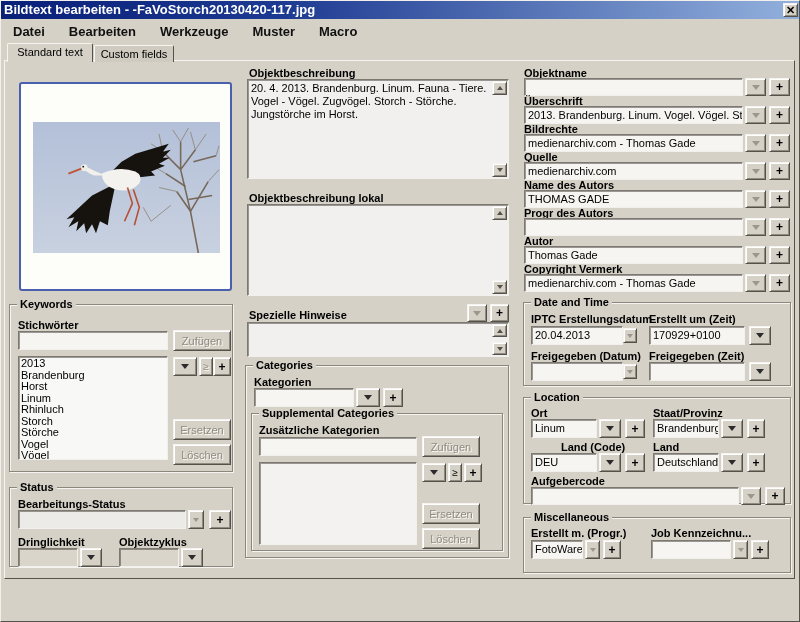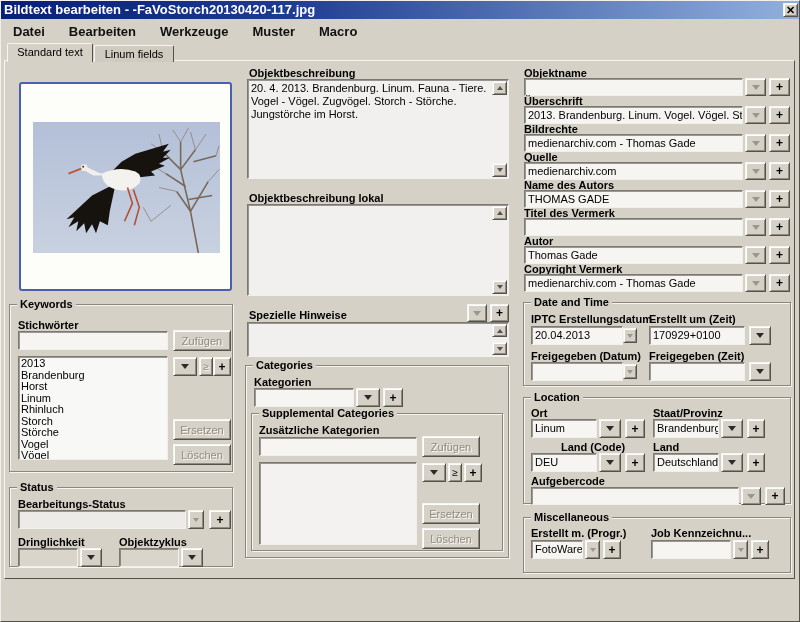--- a/index.html
+++ b/index.html
@@ -91,21 +91,21 @@
   </div>
 
   <div class="menubar">
     <span class="menuitem">Datei</span>
     <span class="menuitem">Bearbeiten</span>
     <span class="menuitem">Werkzeuge</span>
     <span class="menuitem">Muster</span>
     <span class="menuitem">Macro</span>
   </div>
 
-  <div class="tab inactive">Linum fields</div>
+  <div class="tab inactive">Custom fields</div>
   <div class="tab active">Standard text</div>
   <div class="page"></div>
 
   <div class="card">
     <svg class="photo" viewBox="0 0 190 132" preserveAspectRatio="none">
       <defs>
         <linearGradient id="sky" x1="0" y1="0" x2="0" y2="1">
           <stop offset="0" stop-color="#b3c0d8"></stop>
             <stop offset="1" stop-color="#c8d1e0"></stop>
         </linearGradient>
@@ -303,21 +303,21 @@
 
   <div class="abs lbl" style="left:523px; top:178px;">Name des Autors</div>
   <div class="abs field" style="left:523px; top:189px; width:219px; height:18px;"><span>THOMAS GADE</span></div>
   <button class="abs btn3d" style="left:744px; top:189px; width:21px; height:18px;">
       <span class="tri dis"></span>
     </button>
   <button class="abs btn3d plusbtn" style="left:768px; top:189px; width:21px; height:18px;">
       <span>+</span>
     </button>
 
-  <div class="abs lbl" style="left:523px; top:206px;">Titel des Vermerk</div>
+  <div class="abs lbl" style="left:523px; top:206px;">Progr des Autors</div>
   <div class="abs field" style="left:523px; top:217px; width:219px; height:18px;"><span></span></div>
   <button class="abs btn3d" style="left:744px; top:217px; width:21px; height:18px;">
       <span class="tri dis"></span>
     </button>
   <button class="abs btn3d plusbtn" style="left:768px; top:217px; width:21px; height:18px;">
       <span>+</span>
     </button>
 
   <div class="abs lbl" style="left:523px; top:234px;">Autor</div>
   <div class="abs field" style="left:523px; top:245px; width:219px; height:18px;"><span>Thomas Gade</span></div>

